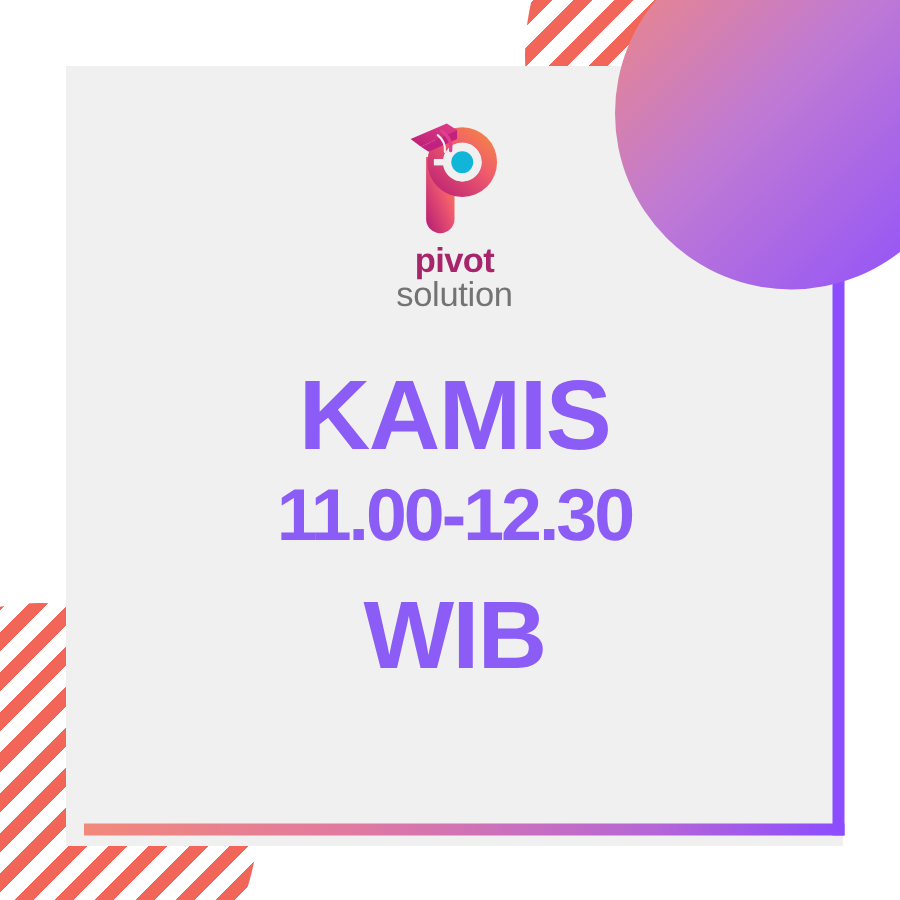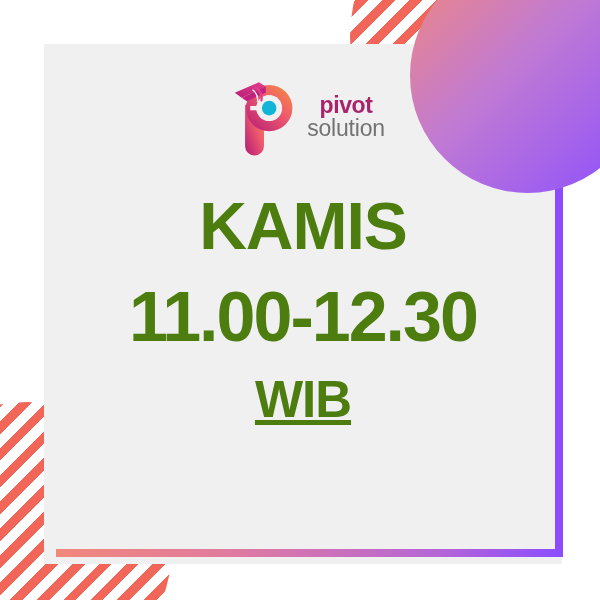--- a/index.html
+++ b/index.html
@@ -104,21 +104,21 @@
     width: 518px;
     height: 520px;
     display: flex;
     flex-direction: column;
     align-items: center;
   }
 
   #brand-block {
     margin-top: 28px;
     display: flex;
-    flex-direction: row;
+    flex-direction: column;
     align-items: center;
   }
 
   #logo-mark {
     width: 86px;
     height: 86px;
     display: block;
   }
 
   #wordmark {
@@ -138,32 +138,32 @@
     font-size: 23px;
     font-weight: normal;
     letter-spacing: -0.2px;
     color: #737373;
   }
 
   #headline-block {
     margin-top: 34px;
     width: 100%;
     text-align: center;
-    color: #4d7c0f;
+    color: #8b5cf6;
   }
 
   .headline-line {
     display: block;
     font-weight: bold;
     line-height: 1.04;
     letter-spacing: -1px;
   }
   #headline-day   { font-size: 66px; }
-  #headline-time  { font-size: 70px; margin-top: 20px; letter-spacing: -2px; }
-  #headline-zone  { font-size: 51px; margin-top: 20px; text-decoration: underline; }
+  #headline-time  { font-size: 49px; margin-top: 8px; letter-spacing: -2px; }
+  #headline-zone  { font-size: 64px; margin-top: 20px; }
 </style>
 </head>
 <body>
 
 <div id="poster">
 
   <div class="deco" id="stripes-top-right"></div>
   <div class="deco" id="stripes-bottom-left"></div>
 
   <div id="card"></div>

